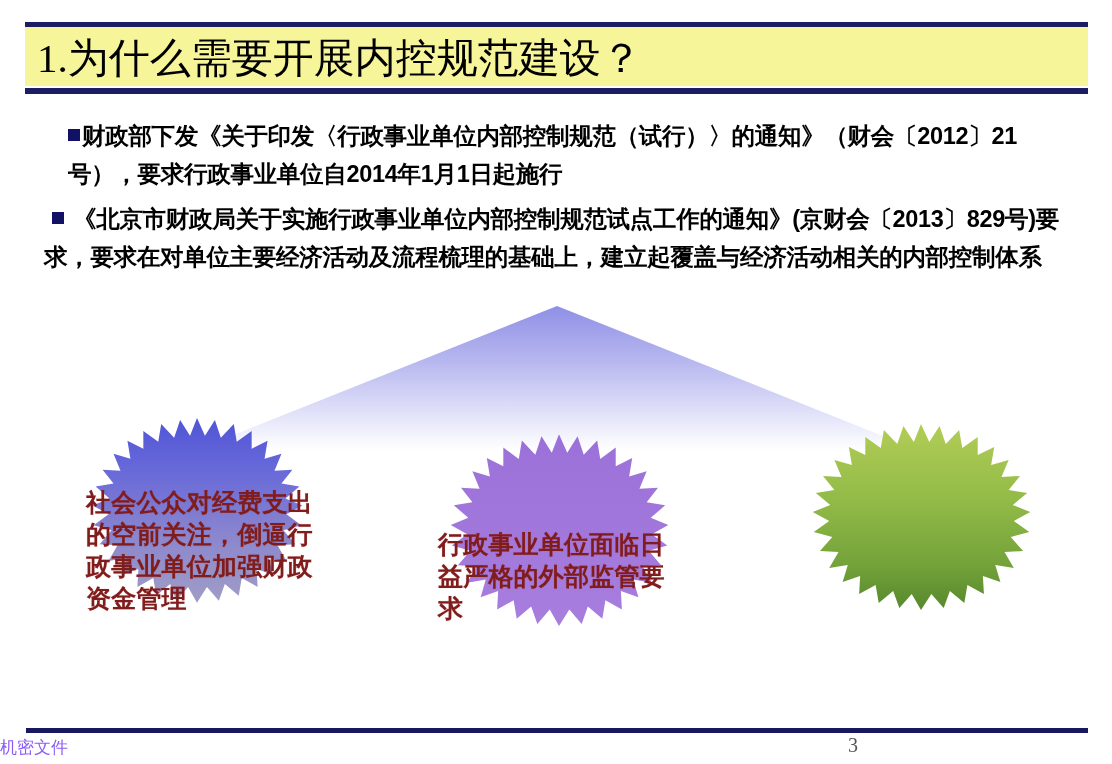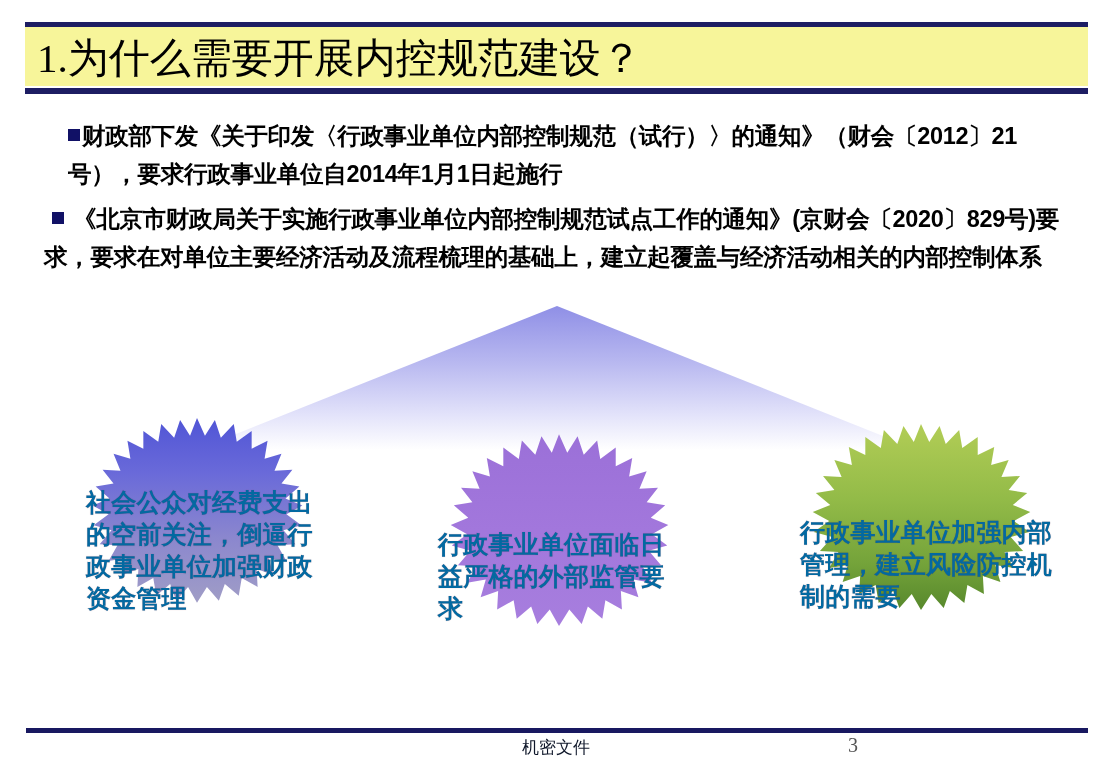--- a/index.html
+++ b/index.html
@@ -115,21 +115,21 @@
   }
   .arrow-wrap svg { display: block; width: 100%; height: 100%; }
 
   
   .burst {
     position: absolute;
   }
   .burst svg { display: block; width: 100%; height: 100%; }
   .burst-label {
     position: absolute;
-    color: #0369a1;
+    color: #7f1d1d;
     font-family: "Liberation Sans", "DejaVu Sans", sans-serif;
     font-weight: bold;
     font-size: 25px;
     line-height: 32px;
     letter-spacing: 0.2px;
     white-space: pre-line;
     text-shadow: 0 0 1px rgba(180,0,0,0.35);
   }
 
   #burst-1 { left: 38px;  top: 412px; width: 318px; height: 318px; }
@@ -148,24 +148,24 @@
     top: 728px;
     width: 1062px;
     height: 5px;
     background: #181860;
   }
   .footer-text {
     position: absolute;
     left: 0;
     top: 736px;
     width: 1112px;
-    text-align: center;
+    text-align: left;
     font-family: "Liberation Serif", "DejaVu Serif", serif;
     font-size: 17px;
-    color: #0f172a;
+    color: #8b5cf6;
   }
   .footer-page {
     position: absolute;
     right: 30px;
     top: 734px;
     font-family: "Liberation Serif", "DejaVu Serif", serif;
     font-size: 20px;
     color: #555555;
   }
 </style>
@@ -181,21 +181,21 @@
     <div class="title-rule-bottom"></div>
   </div>
 
   <div class="bullets">
 
     <div class="bullet-row first">
       <span class="bullet-mark"></span><span class="bullet-text">财政部下发《关于印发〈行政事业单位内部控制规范（试行）〉的通知》（财会〔2012〕21号），要求行政事业单位自2014年1月1日起施行</span>
     </div>
 
     <div class="bullet-row second">
-      <span class="bullet-mark"></span><span class="bullet-text">《北京市财政局关于实施行政事业单位内部控制规范试点工作的通知》(京财会〔2020〕829号)要求，要求在对单位主要经济活动及流程梳理的基础上，建立起覆盖与经济活动相关的内部控制体系</span>
+      <span class="bullet-mark"></span><span class="bullet-text">《北京市财政局关于实施行政事业单位内部控制规范试点工作的通知》(京财会〔2013〕829号)要求，要求在对单位主要经济活动及流程梳理的基础上，建立起覆盖与经济活动相关的内部控制体系</span>
     </div>
 
   </div>
 
   <div class="arrow-wrap">
     <svg viewBox="0 0 722 150" preserveAspectRatio="none">
       <defs>
         <linearGradient id="arrowGrad" x1="0" y1="0" x2="0" y2="1">
           <stop offset="0%" stop-color="#8f8fe6"></stop>
           <stop offset="40%" stop-color="#b9b9f0"></stop>
@@ -262,20 +262,19 @@
       </defs>
       <path fill="url(#b3)" d="
         M160 6 L168 24 L178 8 L184 26 L197 12 L200 30 L215 19 L215 37 L231 29 L228 47
         L245 42 L238 59 L256 58 L245 72 L263 75 L249 87 L266 94 L250 103 L265 114
         L247 119 L259 133 L241 134 L250 150 L232 147 L237 164 L220 158 L221 176
         L205 167 L202 185 L188 173 L182 190 L170 176 L160 192 L151 176 L139 190
         L133 173 L119 185 L116 167 L100 176 L101 158 L84 164 L89 147 L71 150 L80 134
         L62 133 L74 119 L56 114 L71 103 L55 94 L72 87 L58 75 L76 72 L65 58 L83 59
         L76 42 L93 47 L90 29 L106 37 L106 19 L121 30 L124 12 L137 26 L143 8 L153 24 Z"></path>
     </svg>
-    <div class="burst-label">行政事业单位加强内部管理，建立风险防控机制的需要</div>
   </div>
 
   <div class="footer-rule"></div>
   <div class="footer-text">机密文件</div>
   <div class="footer-page">3</div>
 
 </div>
 
 </body></html>

